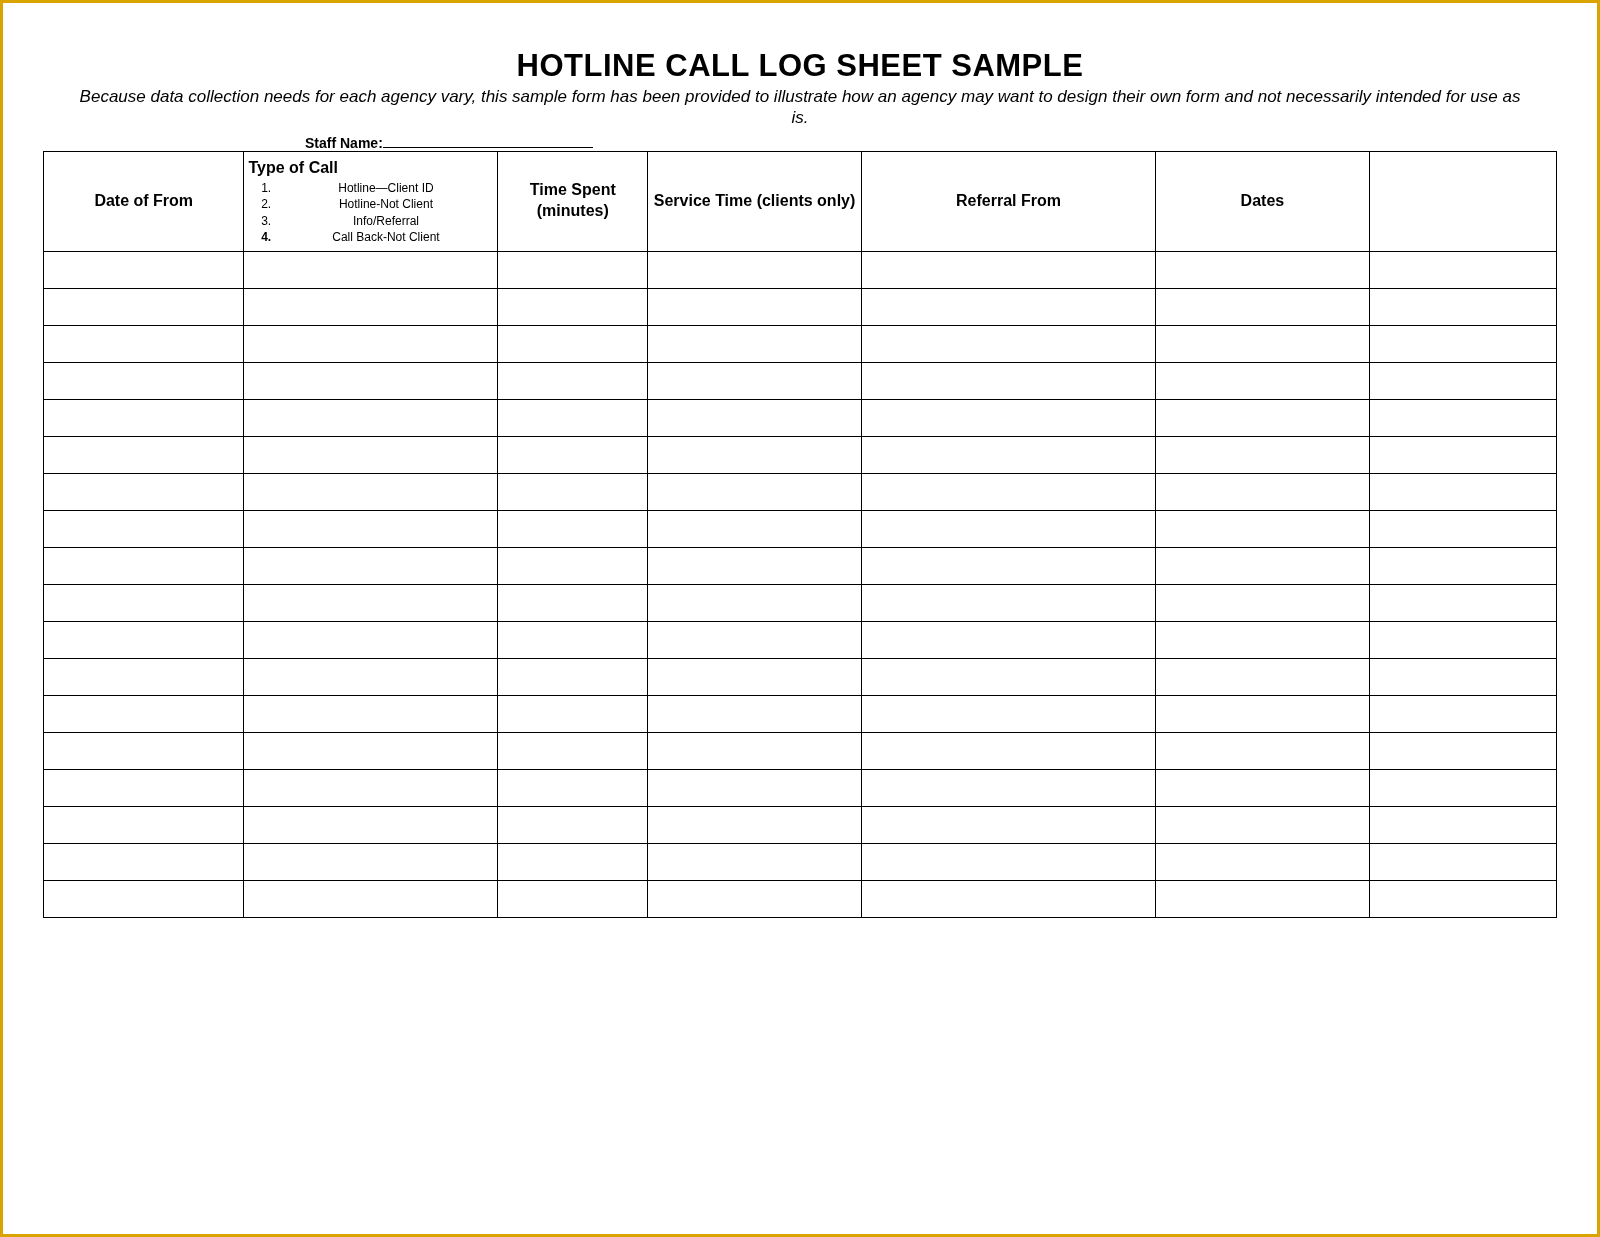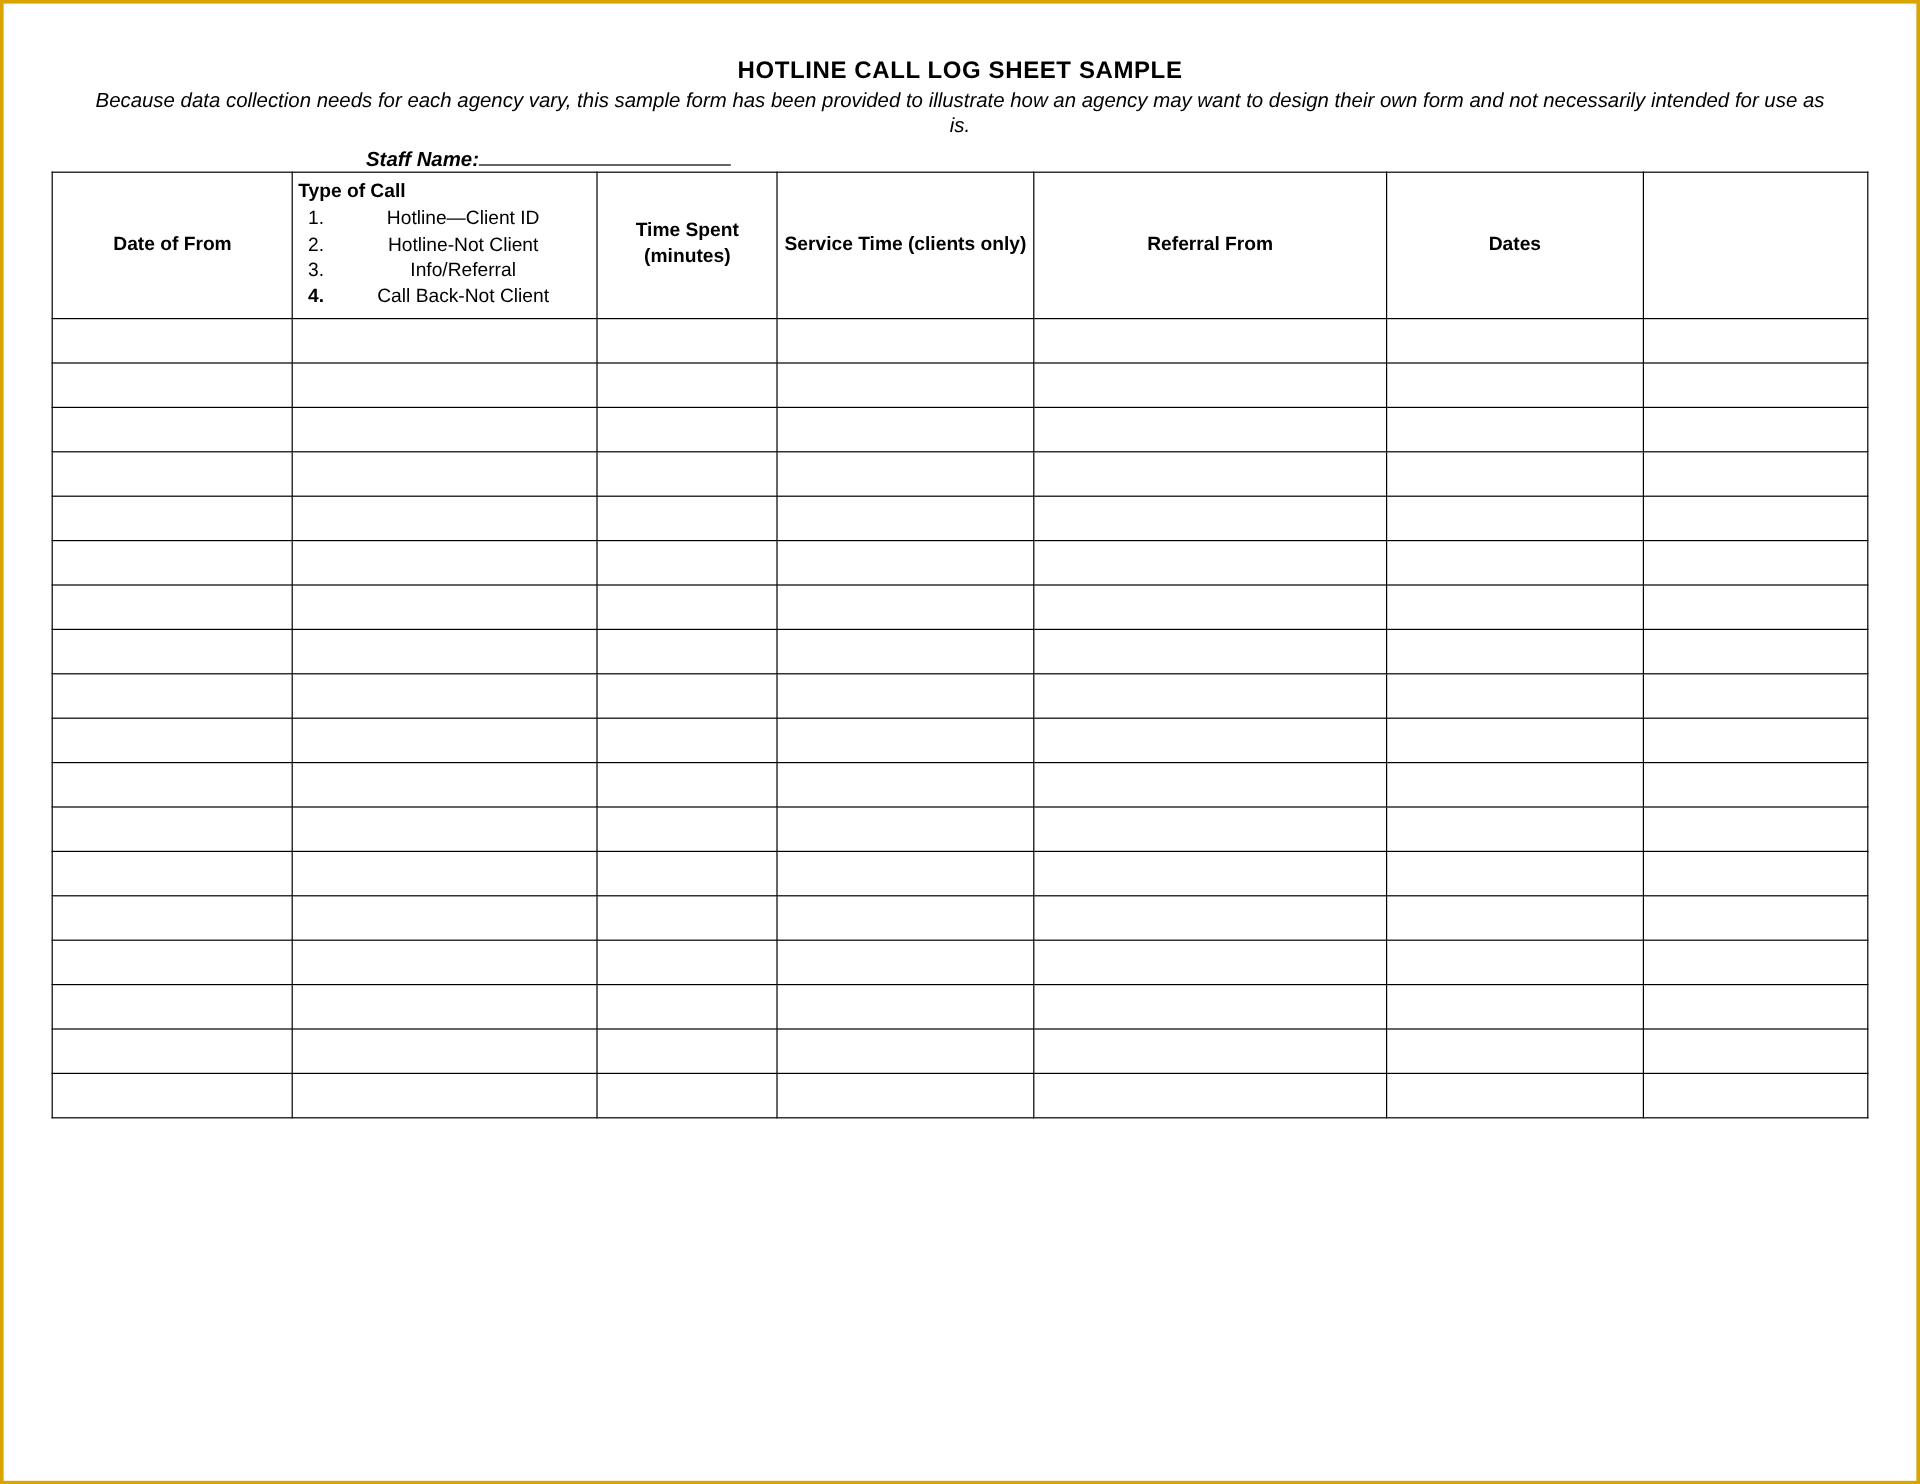--- a/index.html
+++ b/index.html
@@ -13,37 +13,36 @@
     width: 1600px;
     height: 1237px;
     box-sizing: border-box;
     border: 3px solid #d9a300;
     padding: 45px 40px;
     background: #fff;
   }
   .title {
     text-align: center;
     font-weight: bold;
-    font-size: 20px;
+    font-size: 31px;
     letter-spacing: 0.5px;
     margin-bottom: 2px;
   }
   .subtitle {
     text-align: center;
     font-style: italic;
     font-size: 17px;
     line-height: 1.25;
     margin: 0 30px 4px 30px;
   }
   .meta-row {
     display: flex;
-    font-size: 17px;
+    font-size: 14px;
     font-weight: bold;
     margin: 0 0 0 0;
-    font-style: italic;
   }
   .meta-staff {
     margin-left: 262px;
   }
   .meta-dates {
     margin-left: 300px;
   }
   .underline {
     display: inline-block;
     border-bottom: 1.5px solid #000;
@@ -74,21 +73,21 @@
     padding: 6px 8px 6px 10px;
   }
   .type-of-call-cell .toc-title {
     text-align: left;
     font-weight: bold;
     font-size: 16px;
   }
   .type-of-call-cell ol {
     margin: 2px 0 0 0;
     padding-left: 26px;
-    font-size: 16px;
+    font-size: 12px;
     font-weight: normal;
   }
   .type-of-call-cell ol li {
     padding-left: 4px;
     line-height: 1.35;
   }
   .type-of-call-cell ol li.bold-marker::marker {
     font-weight: bold;
   }
   

